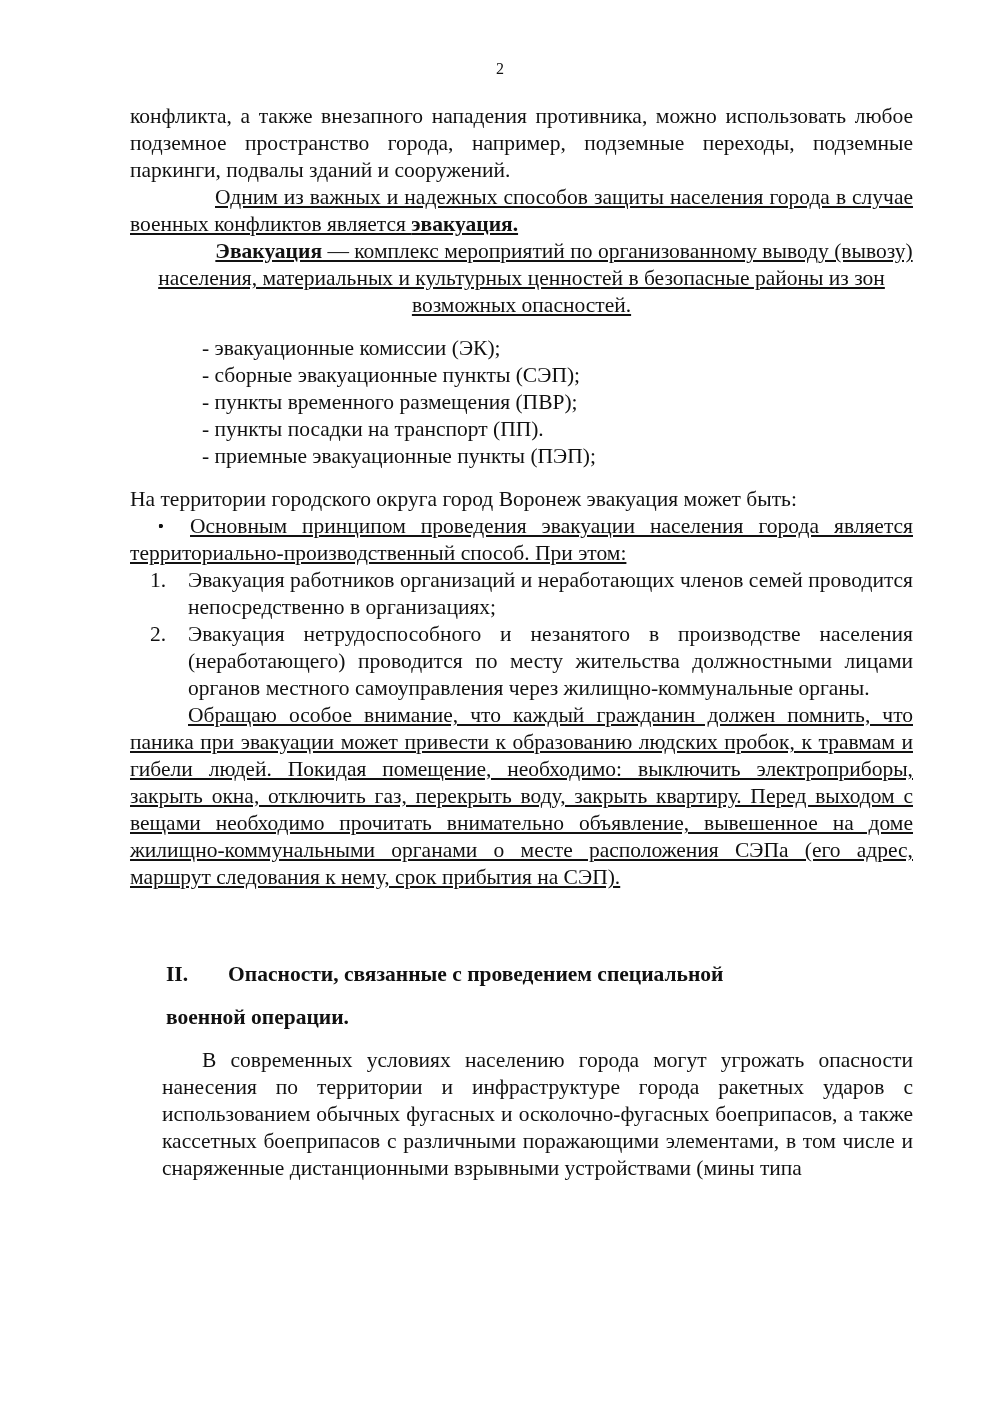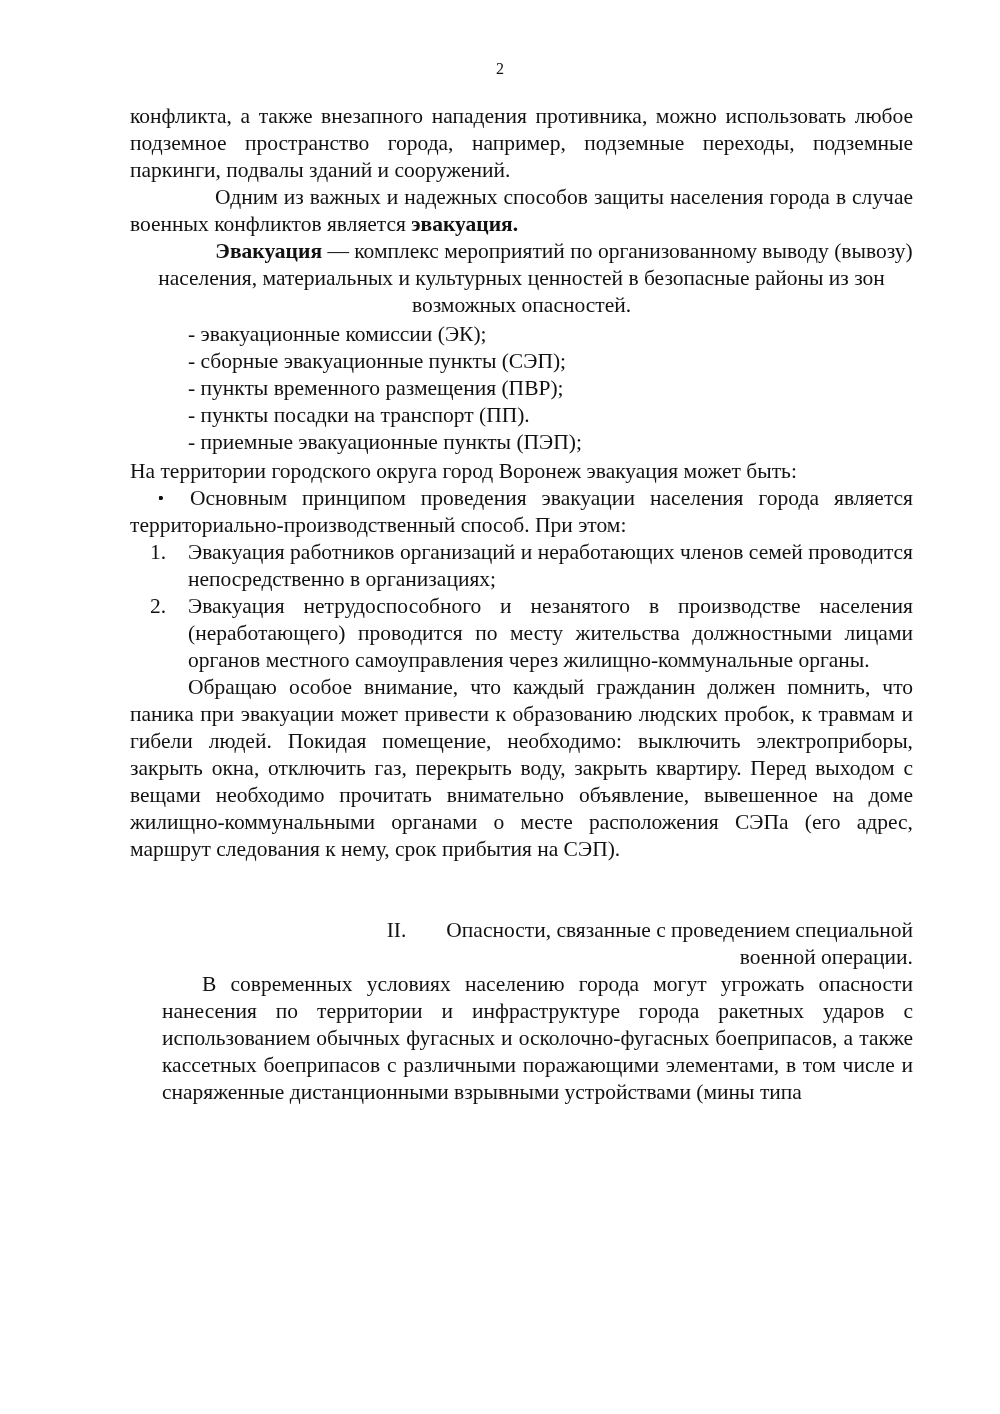--- a/index.html
+++ b/index.html
@@ -12,35 +12,35 @@
   }
   .page-number {
     position: absolute; top: 60px; left: 0; width: 1000px; text-align: center;
     font-size: 16px; letter-spacing: 0;
   }
   .body {
     position: absolute; left: 130px; top: 103px; width: 783px;
     line-height: 27px;
   }
   .p { margin: 0; text-align: justify; }
-  .indent { text-indent: 85px; }
+  .indent { text-indent: 85px; text-decoration: underline; }
   .indent-small { text-indent: 40px; margin-left: 32px; }
   .b { font-weight: bold; }
-  .dash-list { margin: 2px; padding: 0 0 0 56px; list-style: none; font-family: Liberation Serif, serif; }
+  .dash-list { margin: 16px; padding: 0 0 0 56px; list-style: none; font-family: Liberation Serif, serif; }
   .dash-list li { margin: 0; }
   .bullet-list { margin: 0; padding: 0 0 0 58px; list-style: none; }
   .bullet-list li { position: relative; text-align: left; }
   .bullet-list li .dot {
     position: absolute; left: -30px; top: 0; font-size: 16px;
   }
   .num-list { margin: 0; padding: 0 0 0 58px; list-style: none; }
   .num-list li { position: relative; text-align: justify; }
   .num-list li .num { position: absolute; left: -38px; top: 0; }
   .section-title {
-    margin: 0; text-align: right; font-weight: normal; line-height: 27px;
+    margin: 16px; text-align: left; font-weight: bold; line-height: 27px;
     padding-left: 20px;
   }
   .section-title .roman { display: inline-block; margin-right: 40px; }
   .spacer { height: 54px; }
 </style>
 </head>
 <body>
 
 <div class="page">
   <div class="page-number">2</div>

